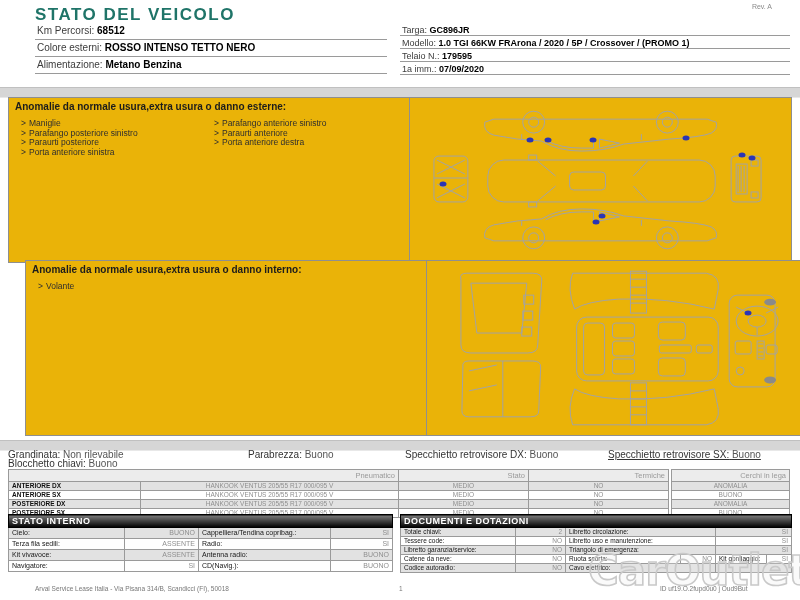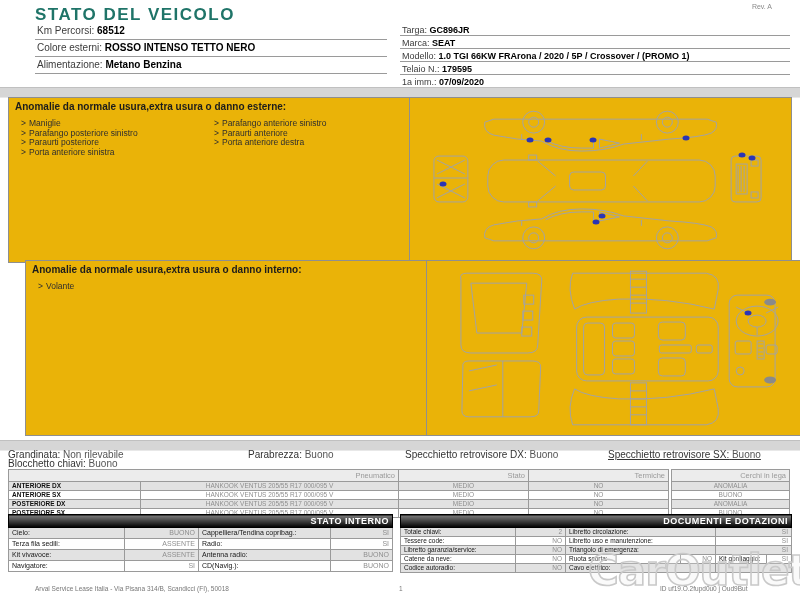--- a/index.html
+++ b/index.html
@@ -53,21 +53,21 @@
   .tyres .thdr td { color:#9a9a9a; font-size:7.5px; text-align:right; height:11px;
                     line-height:11px; background:#ececec; }
   .tyres .pos { font-weight:bold; color:#111; }
   .tyres .ctr { text-align:center; }
   .tyres tr.odd td { background:#e2e2e2; }
   #tyres-main   { left:8px;   top:469px; width:660px; }
   #tyres-cerchi { left:671px; top:469px; width:119px; }
 
   
   .secthdr th { background:linear-gradient(#7a7a7a,#000); color:#fff; font-size:9px;
-                font-weight:bold; height:12px; line-height:12px; text-align:right;
+                font-weight:bold; height:12px; line-height:12px; text-align:left;
                 letter-spacing:0.5px; border:1px solid #000; }
   .kv td { font-size:7px; height:10px; line-height:10px; }
   .kv .lbl { color:#161616; }
   .kv .val { color:#8f8f8f; text-align:right; }
   .kv tr.odd td { background:#e2e2e2; }
   #tbl-interno   { left:8px;   top:514px; width:384px; }
   #tbl-documenti { left:400px; top:514px; width:391px; }
   #tbl-documenti td { height:8px; line-height:8px; font-size:6.5px; }
 
   
@@ -101,24 +101,20 @@
     <div class="hdr-row">
       <span class="hdr-label">Alimentazione:</span>
       <span class="hdr-value">Metano Benzina</span>
     </div>
   </div>
 
   <div class="hdr-col" id="hdr-right">
     <div class="hdr-row">
       <span class="hdr-label">Targa:</span>
       <span class="hdr-value">GC896JR</span>
-    </div>
-    <div class="hdr-row">
-      <span class="hdr-label">Marca:</span>
-      <span class="hdr-value">SEAT</span>
     </div>
     <div class="hdr-row">
       <span class="hdr-label">Modello:</span>
       <span class="hdr-value">1.0 TGI 66KW FRArona / 2020 / 5P / Crossover / (PROMO 1)</span>
     </div>
     <div class="hdr-row">
       <span class="hdr-label">Telaio N.:</span>
       <span class="hdr-value">179595</span>
     </div>
     <div class="hdr-row">

